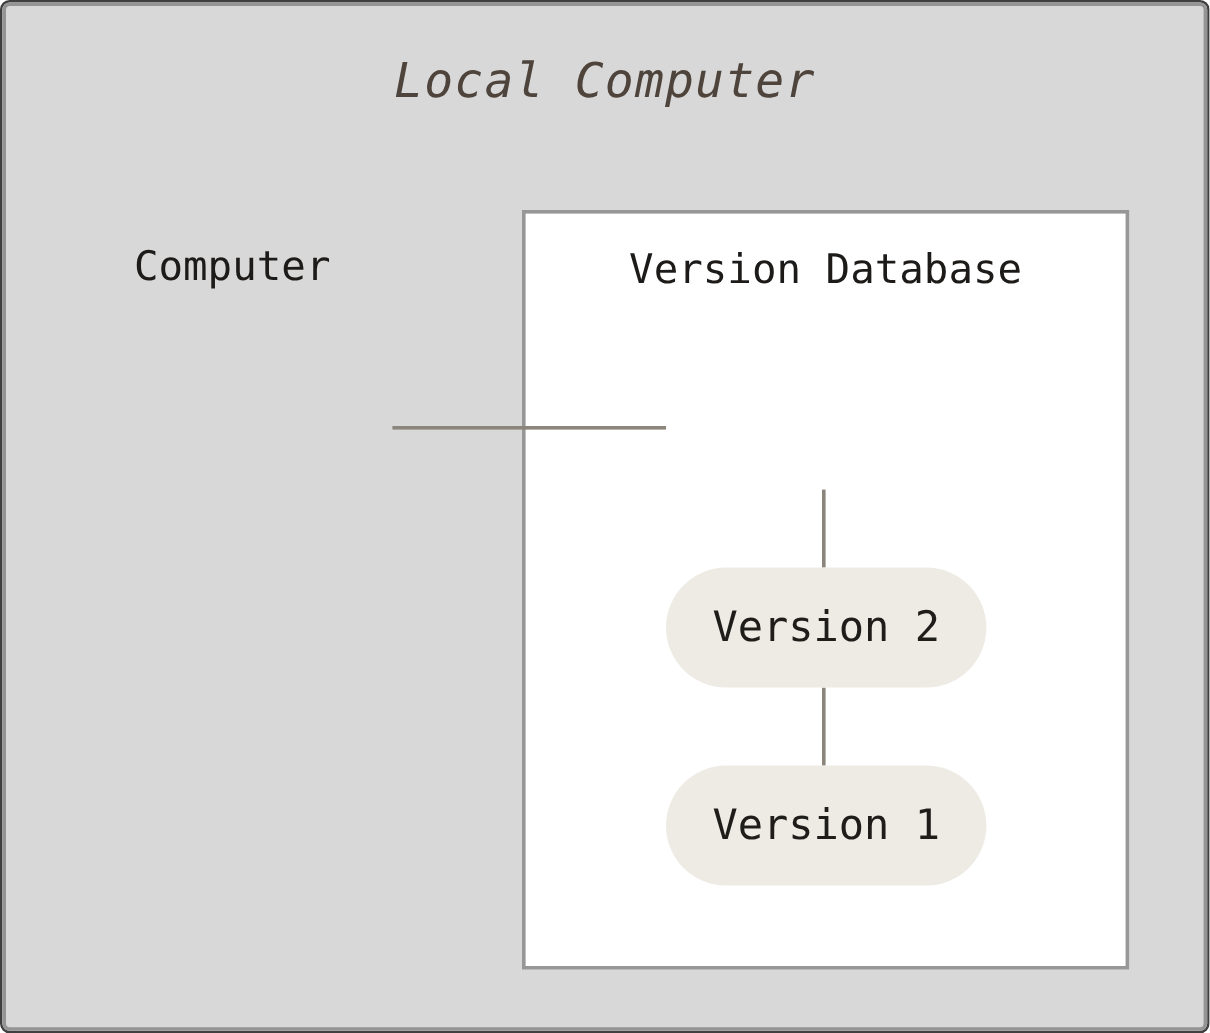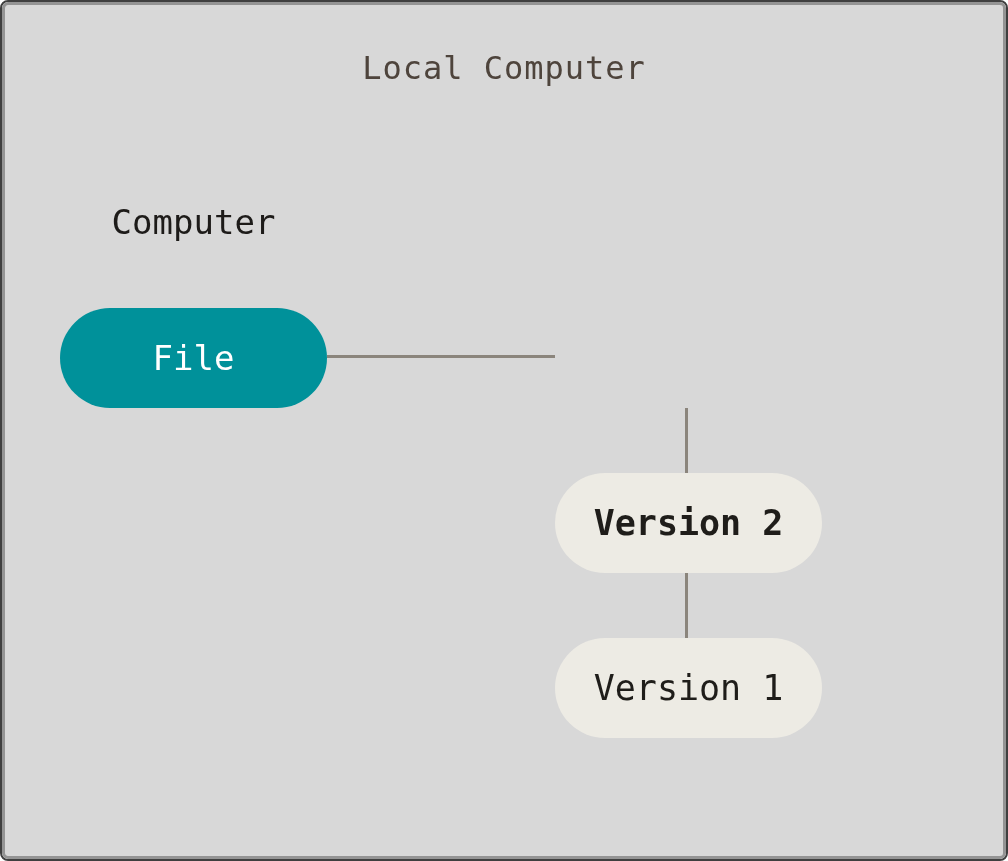--- a/index.html
+++ b/index.html
@@ -32,24 +32,25 @@
   .content {
     position: absolute;
     inset: 0;
   }
   .diagram-title {
     position: absolute;
     left: 0;
     right: 0;
     top: 44px;
     text-align: center;
-    font-size: 32px;
+    font-size: 40px;
     line-height: 48px;
     color: #4e443c;
     letter-spacing: 1px;
+    font-style: italic;
   }
   .checkout-label {
     position: absolute;
     left: 60px;
     width: 267px;
     top: 200px;
     text-align: center;
     font-size: 34px;
     line-height: 44px;
     color: #1d1b19;
@@ -113,42 +114,44 @@
     background: #00919a;
     color: #ffffff;
     font-size: 34px;
   }
   .pill.version {
     left: 555px;
     background: #edebe4;
     color: #1f1d1a;
   }
   .pill.v3 { top: 308px; }
-  .pill.v2 { top: 473px; font-weight: bold; }
+  .pill.v2 { top: 473px; }
   .pill.v1 { top: 638px; }
 </style>
 </head>
 <body>
 
 <div class="canvas">
   <div class="frame-outer"></div>
   <div class="frame-inner"></div>
 
   <div class="content">
 
     <div class="diagram-title">Local Computer</div>
 
     <div class="checkout-label">Computer</div>
 
+    <div class="vdb-box">
+      <div class="vdb-title">Version Database</div>
+    </div>
 
     <div class="connector h-file-v3"></div>
     <div class="connector v-v3-v2"></div>
     <div class="connector v-v2-v1"></div>
 
-    <div class="pill file">File</div>
 
 
     <div class="pill version v2">Version 2</div>
 
     <div class="pill version v1">Version 1</div>
 
   </div>
 </div>
 
 </body></html>

